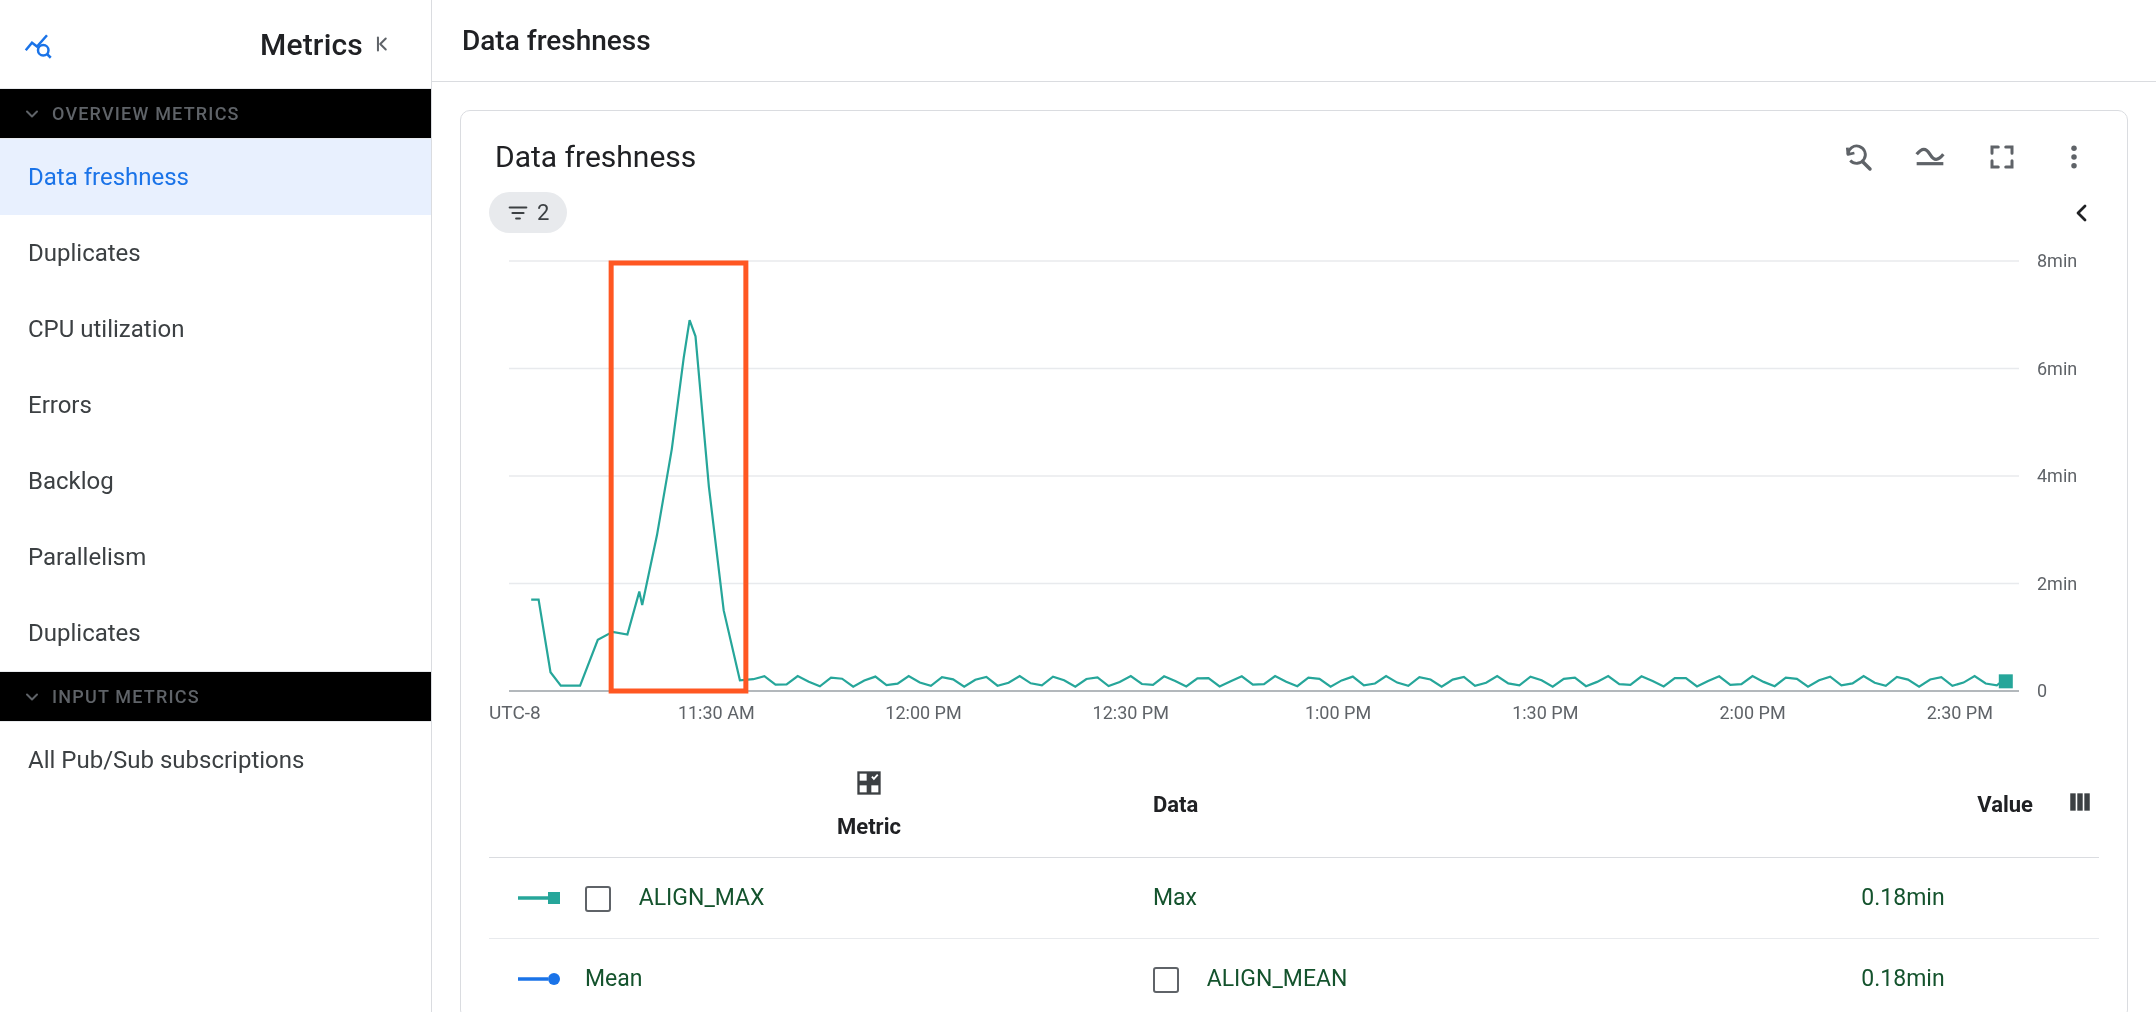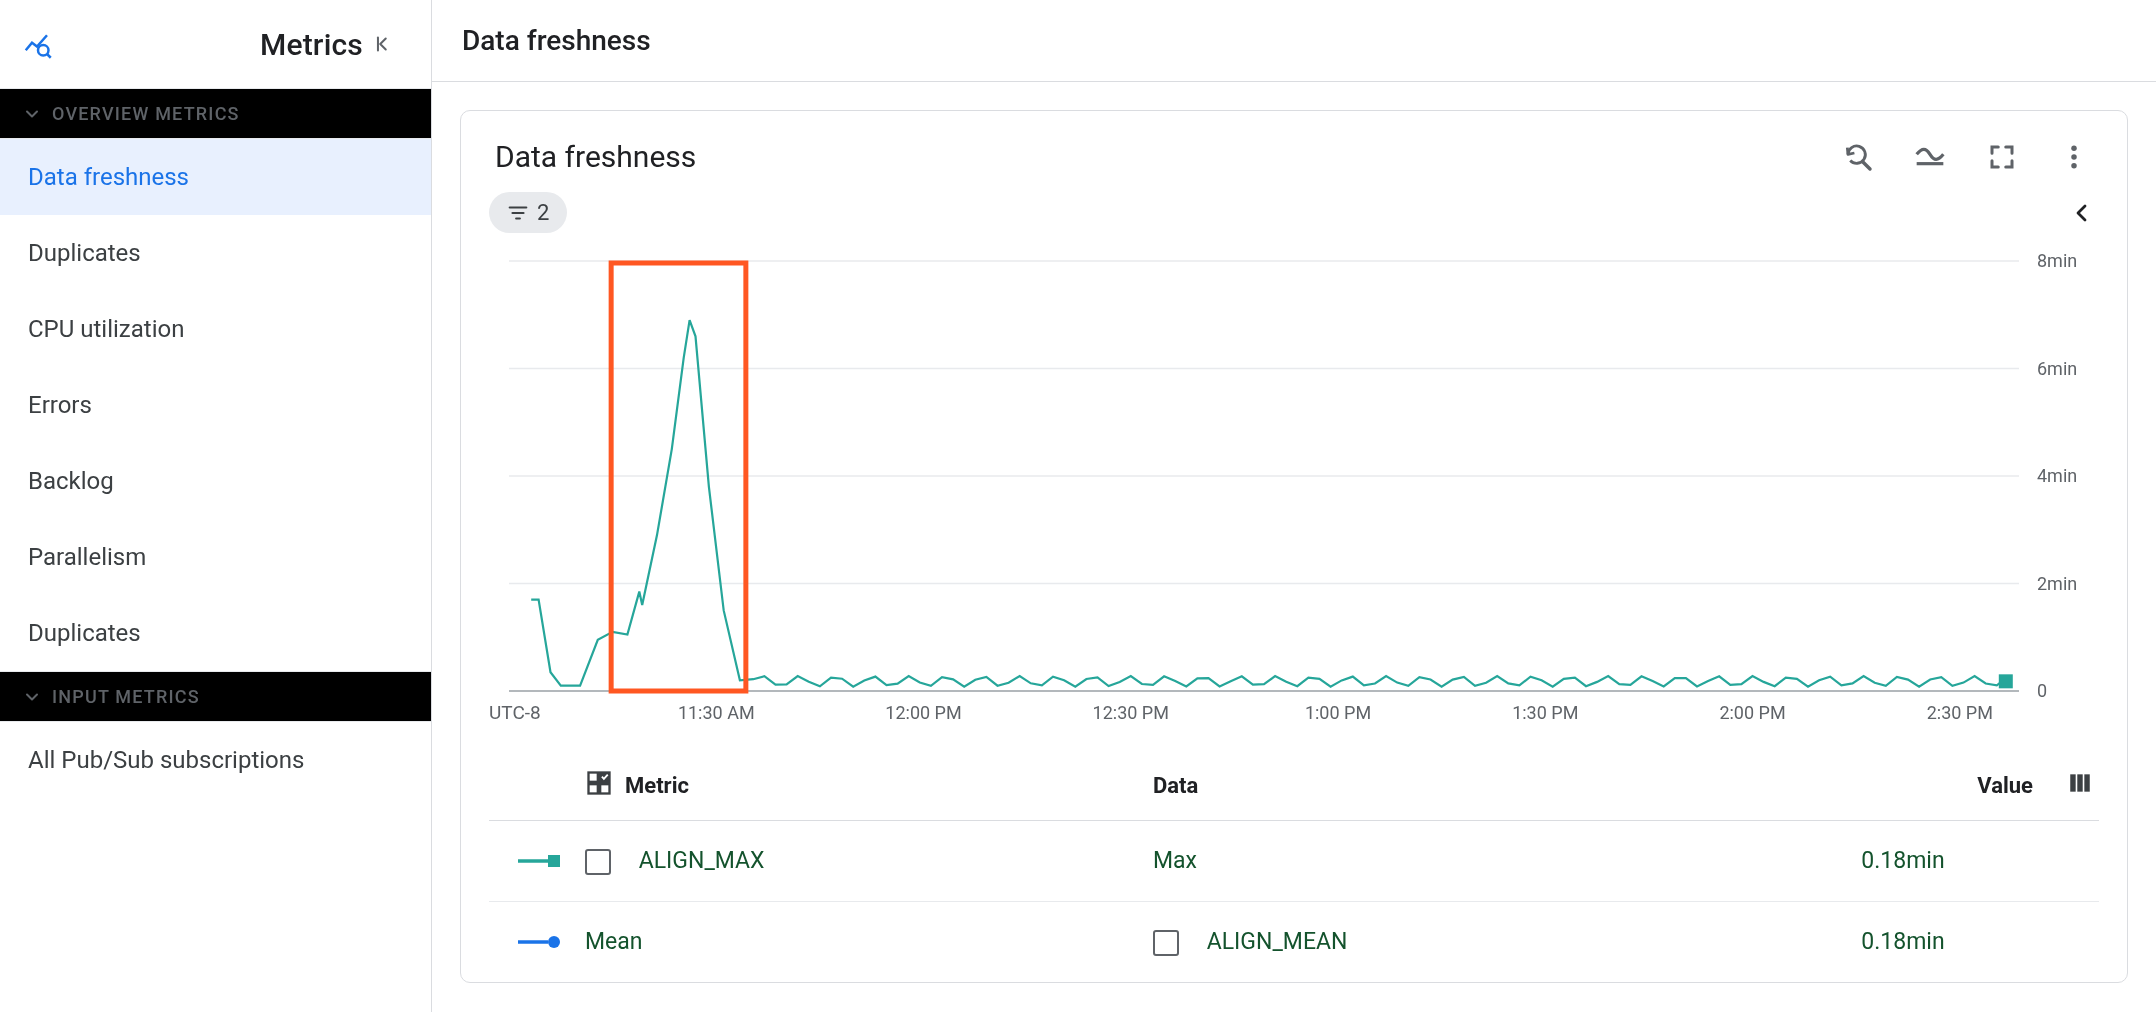--- a/index.html
+++ b/index.html
@@ -46,21 +46,21 @@
   .y-tick-label { font-size:18px; fill:#5f6368; text-anchor:start; }
   .x-tick-label { font-size:18px; fill:#5f6368; text-anchor:middle; }
   .tz-label { font-size:19px; fill:#5f6368; text-anchor:start; }
   .series-line { fill:none; stroke:#26a69a; stroke-width:2.2; }
   .end-marker { fill:#26a69a; }
   .highlight-box { fill:none; stroke:#ff5722; stroke-width:5; }
 
   
   .legend-table { margin-top: 10px; }
   .lt-header { display:grid; grid-template-columns: 90px 1fr 620px 260px 60px; align-items:center; padding: 18px 6px; border-bottom:1px solid #dadce0; font-size:22px; font-weight:700; color:#202124; }
-  .lt-header .metric-head { display:flex; align-items:center; gap:12px; }
+  .lt-header .metric-head { display:flex; align-items:center; gap:12px;flex-direction:column; }
   .lt-header .value-head { text-align:right; }
   .lt-row { display:grid; grid-template-columns: 90px 1fr 620px 260px 60px; align-items:center; padding: 26px 6px; border-bottom:1px solid #e8eaed; font-size:23px; color:#14532d; }
   .lt-row:last-child { border-bottom:0; }
   .swatch { display:flex; align-items:center; justify-content:center; }
   .checkbox { width:26px; height:26px; border:2.5px solid #5f6368; border-radius:3px; display:inline-block; margin-right: 22px; vertical-align:middle; cursor:pointer; }
   .value-cell { text-align:center; }
 
   .sw-line-sq { display:inline-flex; align-items:center; }
   .sw-line-dot { display:inline-flex; align-items:center; }
 </style>

